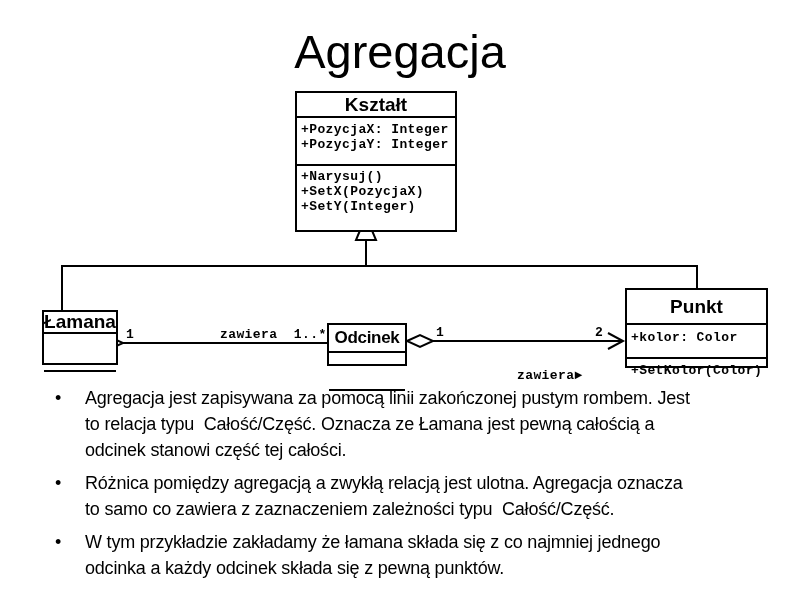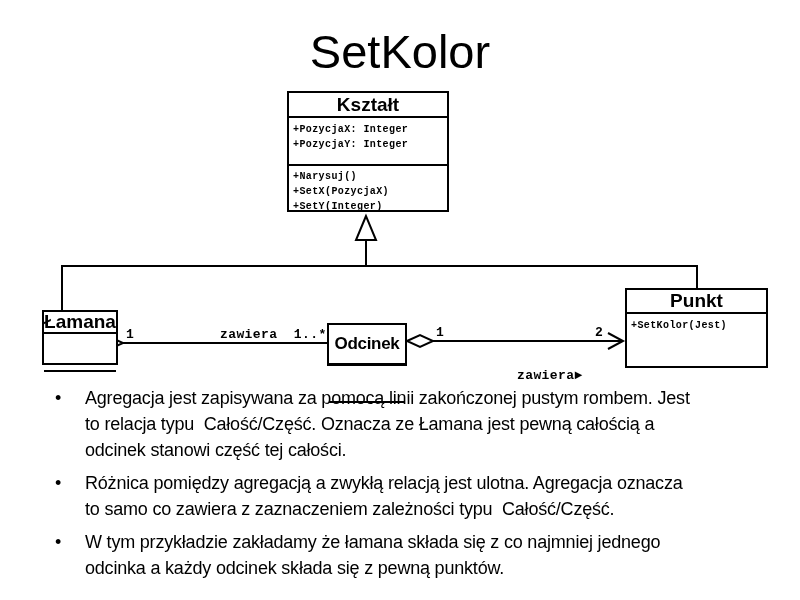--- a/index.html
+++ b/index.html
@@ -22,21 +22,21 @@
   }
   .uml-name {
     flex:0 0 auto; border-bottom:2px solid #000;
     font-weight:bold; text-align:center;
     font-family:"Liberation Sans",sans-serif;
     display:flex; align-items:center; justify-content:center;
   }
   .uml-comp {
     flex:0 0 auto; border-bottom:2px solid #000;
     font-family:"Liberation Mono","DejaVu Sans Mono",monospace;
-    font-size:10px; line-height:15px; font-weight:bold;
+    font-size:13px; line-height:15px; font-weight:bold;
     letter-spacing:0.4px; white-space:pre; padding:18px 4px;
     overflow:hidden;
   }
   .uml-comp.last { border-bottom:none; flex:1 1 auto; }
   .mlabel {
     position:absolute; z-index:3;
     font-family:"Liberation Mono","DejaVu Sans Mono",monospace;
     font-size:13px; font-weight:bold; letter-spacing:0.4px;
     white-space:pre; color:#000;
   }
@@ -51,60 +51,61 @@
   }
   .bullets li .dot {
     position:absolute; left:7px; top:0; font-size:18px;
   }
 </style>
 </head>
 <body>
 
 <div class="slide">
 
-  <h1 class="title">SetKolor</h1>
+  <h1 class="title">Agregacja</h1>
 
   <svg class="connectors" width="800" height="600" viewBox="0 0 800 600">
 
     <polyline points="62,311 62,266 697,266 697,289" fill="none" stroke="#000" stroke-width="2"></polyline>
     <line x1="366" y1="240" x2="366" y2="267" stroke="#000" stroke-width="2"></line>
     <polygon points="366,216 356,240 376,240" fill="#fff" stroke="#000" stroke-width="2"></polygon>
 
     <line x1="112" y1="343" x2="330" y2="343" stroke="#000" stroke-width="2"></line>
     <polygon points="97,343 110,337 123,343 110,349" fill="#fff" stroke="#000" stroke-width="2"></polygon>
 
     <line x1="421" y1="341" x2="623" y2="341" stroke="#000" stroke-width="2"></line>
     <polygon points="407,341 420,335 433,341 420,347" fill="#fff" stroke="#000" stroke-width="2"></polygon>
     <polyline points="608,333 623,341 608,349" fill="none" stroke="#000" stroke-width="2"></polyline>
   </svg>
 
-  <div class="uml-class" style="left:287px; top:91px; width:162px; height:121px;">
+  <div class="uml-class" style="left:295px; top:91px; width:162px; height:141px;">
     <div class="uml-name" style="height:25px; font-size:19px;">Kształt</div>
     <div class="uml-comp" style="height:48px; padding-top:4px;">+PozycjaX: Integer
 +PozycjaY: Integer</div>
     <div class="uml-comp last" style="padding-top:3px;">+Narysuj()
 +SetX(PozycjaX)
 +SetY(Integer)</div>
   </div>
 
   <div class="uml-class" style="left:22px; top:310px; width:76px; height:55px;margin-left:20px;">
     <div class="uml-name" style="height:22px; font-size:19px;">Łamana</div>
     <div class="uml-comp" style="height:19px;"></div>
     <div class="uml-comp last"></div>
   </div>
 
   <div class="uml-class" style="left:327px; top:323px; width:80px; height:43px;">
-    <div class="uml-name" style="height:40px; font-size:17px; letter-spacing:-0.3px;">Odcinek</div>
+    <div class="uml-name" style="height:28px; font-size:17px; letter-spacing:-0.3px;">Odcinek</div>
     <div class="uml-comp" style="height:9px;"></div>
     <div class="uml-comp last"></div>
   </div>
 
   <div class="uml-class" style="left:625px; top:288px; width:143px; height:80px;">
-    <div class="uml-name" style="height:24px; font-size:19px;">Punkt</div>
-    <div class="uml-comp last" style="padding-top:4px;">+SetKolor(Jest)</div>
+    <div class="uml-name" style="height:35px; font-size:19px;">Punkt</div>
+    <div class="uml-comp" style="height:34px; padding-top:5px;">+kolor: Color</div>
+    <div class="uml-comp last" style="padding-top:4px;">+SetKolor(Color)</div>
   </div>
 
   <span class="mlabel" style="left:126px; top:327px;">1</span>
   <span class="mlabel" style="left:220px; top:327px;">zawiera  1..*</span>
   <span class="mlabel" style="left:436px; top:325px;">1</span>
   <span class="mlabel" style="left:517px; top:324px;margin-top:44px;">zawiera►</span>
   <span class="mlabel" style="left:595px; top:325px;">2</span>
 
   <ul class="bullets">
     <li><span class="dot">•</span><span>Agregacja jest zapisywana za pomocą linii zakończonej pustym rombem. Jest

